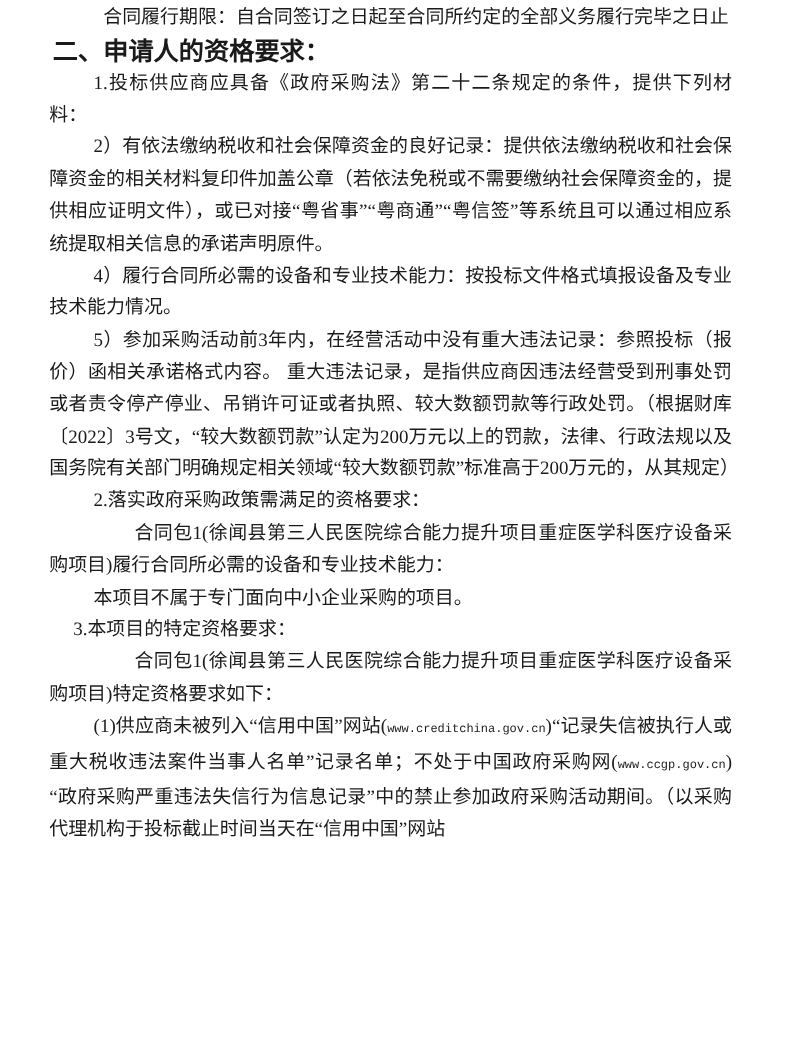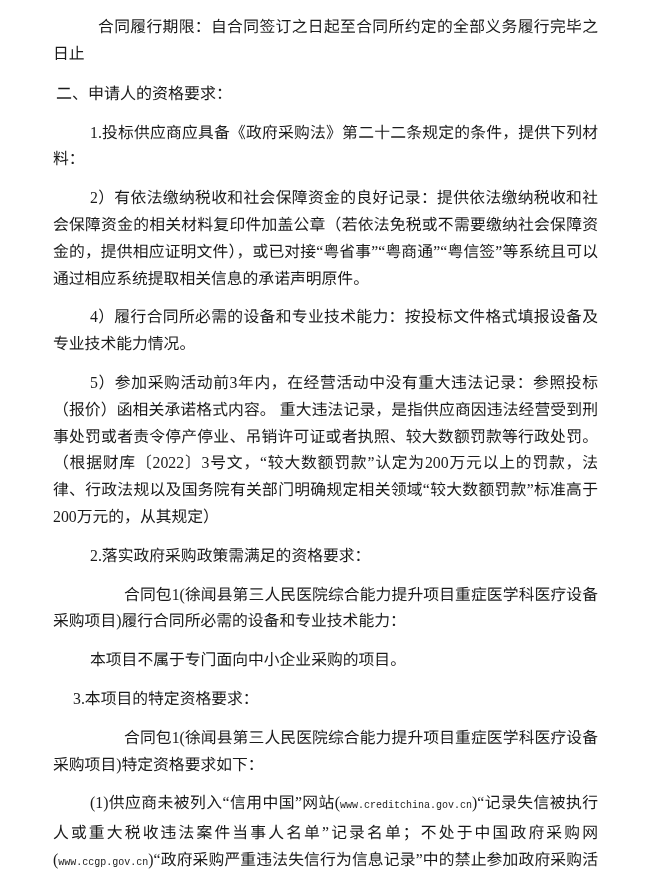--- a/index.html
+++ b/index.html
@@ -15,32 +15,32 @@
     background: #ffffff;
     color: #1a1a1a;
     padding: 2px 52px 0 41px;
     font-family: "Liberation Serif", "DejaVu Serif", serif;
     font-size: 15.8px;
     line-height: 26.8px;
     text-align: justify;
     overflow: hidden;
   }
   .page p, .page h2 {
-    margin: 12px;
+    margin: 0;
     padding: 0;
   }
   
   .p-contract {
     padding-left: 8px;
     text-indent: 45px;
   }
   
   .heading {
-    font-size: 16px;
-    font-weight: normal;
+    font-size: 21px;
+    font-weight: bold;
     line-height: 28px;
     margin-top: 10px;
     text-indent: 3px;
   }
   
   .indent { text-indent: 37px; }
   
   .indent-deep { text-indent: 71px; }
   
   .indent-small { text-indent: 20px; font-family: Liberation Serif, serif; }

